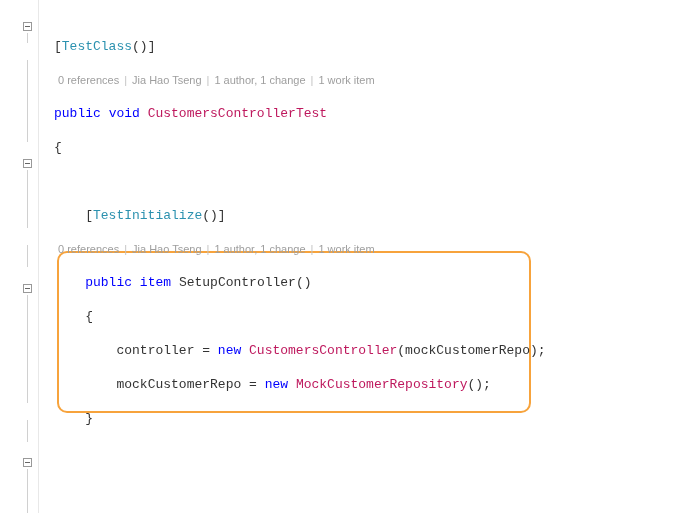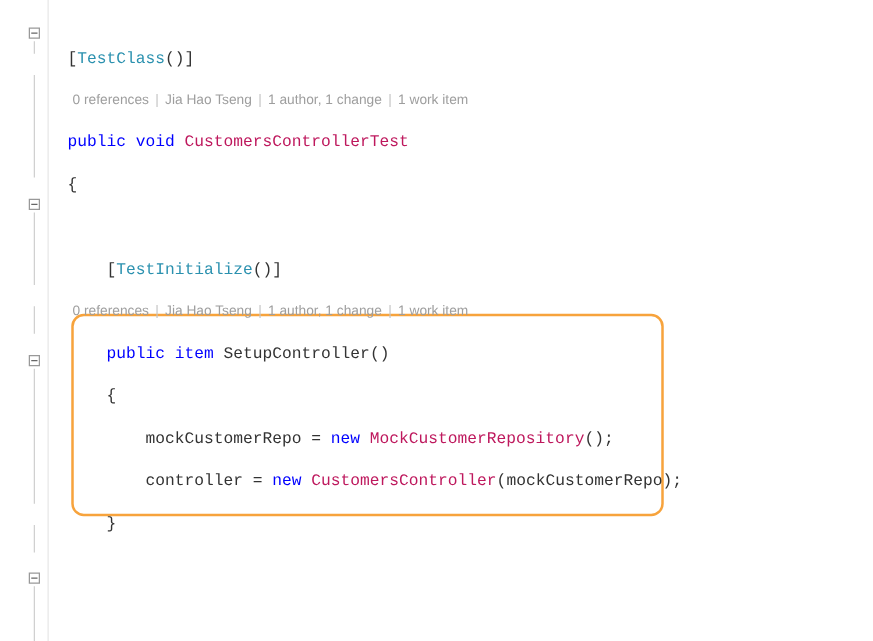--- a/index.html
+++ b/index.html
@@ -103,22 +103,22 @@
 
 <div class="line"><span class="t-pun">[</span><span class="t-attr">TestClass</span><span class="t-pun">()]</span></div>
 <div class="codelens"><a>0 references</a><span class="sep">|</span><a>Jia Hao Tseng</a><span class="sep">|</span><a>1 author, 1 change</a><span class="sep">|</span><a>1 work item</a></div>
 <div class="line"><span class="t-key">public</span> <span class="t-key">void</span> <span class="t-type">CustomersControllerTest</span></div>
 <div class="line">{</div>
 <div class="line"> </div>
 <div class="line">    [<span class="t-attr">TestInitialize</span>()]</div>
 <div class="codelens">    <a>0 references</a><span class="sep">|</span><a>Jia Hao Tseng</a><span class="sep">|</span><a>1 author, 1 change</a><span class="sep">|</span><a>1 work item</a></div>
 <div class="line">    <span class="t-key">public</span> <span class="t-key">item</span> <span>SetupController</span>()</div>
 <div class="line">    {</div>
+<div class="line">        <span>controller</span> = <span class="t-key">new</span> <span class="t-type">CustomersController</span>(<span>mockCustomerRepo</span>);</div>
 <div class="line">        <span>mockCustomerRepo</span> = <span class="t-key">new</span> <span class="t-type">MockCustomerRepository</span>();</div>
-<div class="line">        <span>controller</span> = <span class="t-key">new</span> <span class="t-type">CustomersController</span>(<span>mockCustomerRepo</span>);</div>
 <div class="line">    }</div>
 <div class="line"> </div>
 
 
 
 
 
 
 
 

